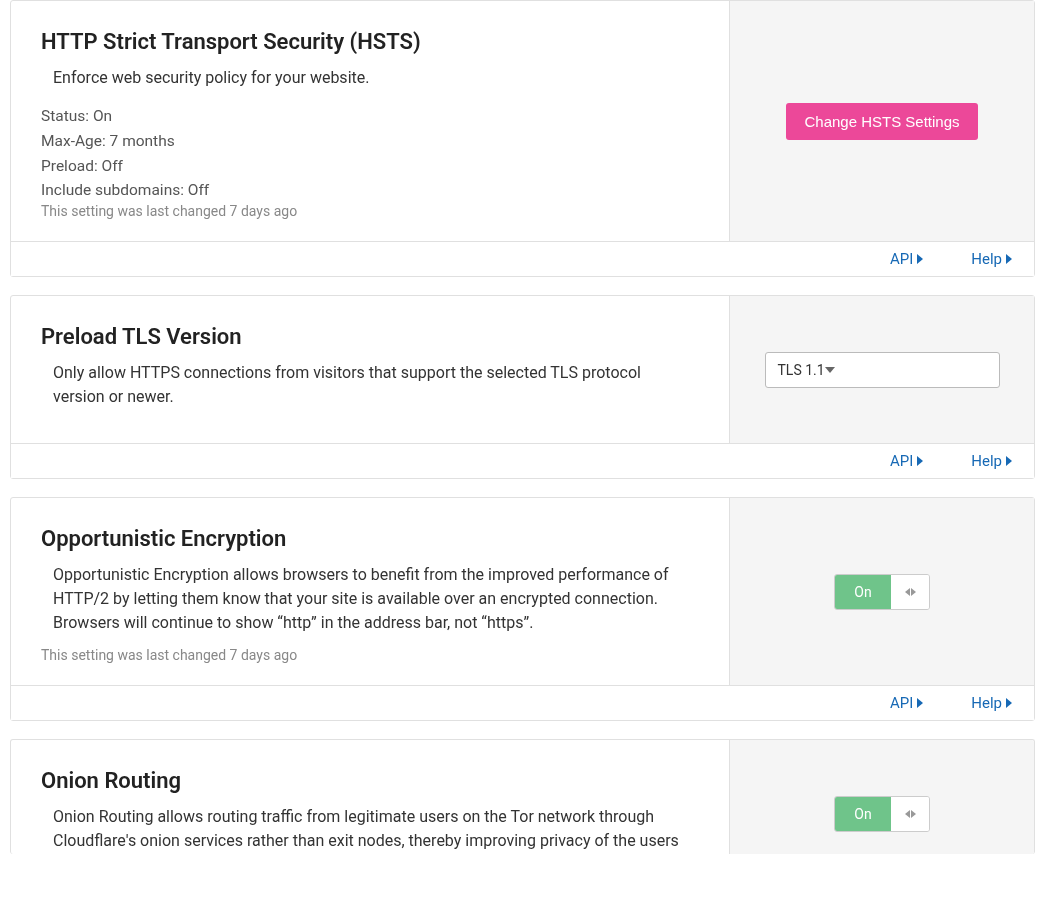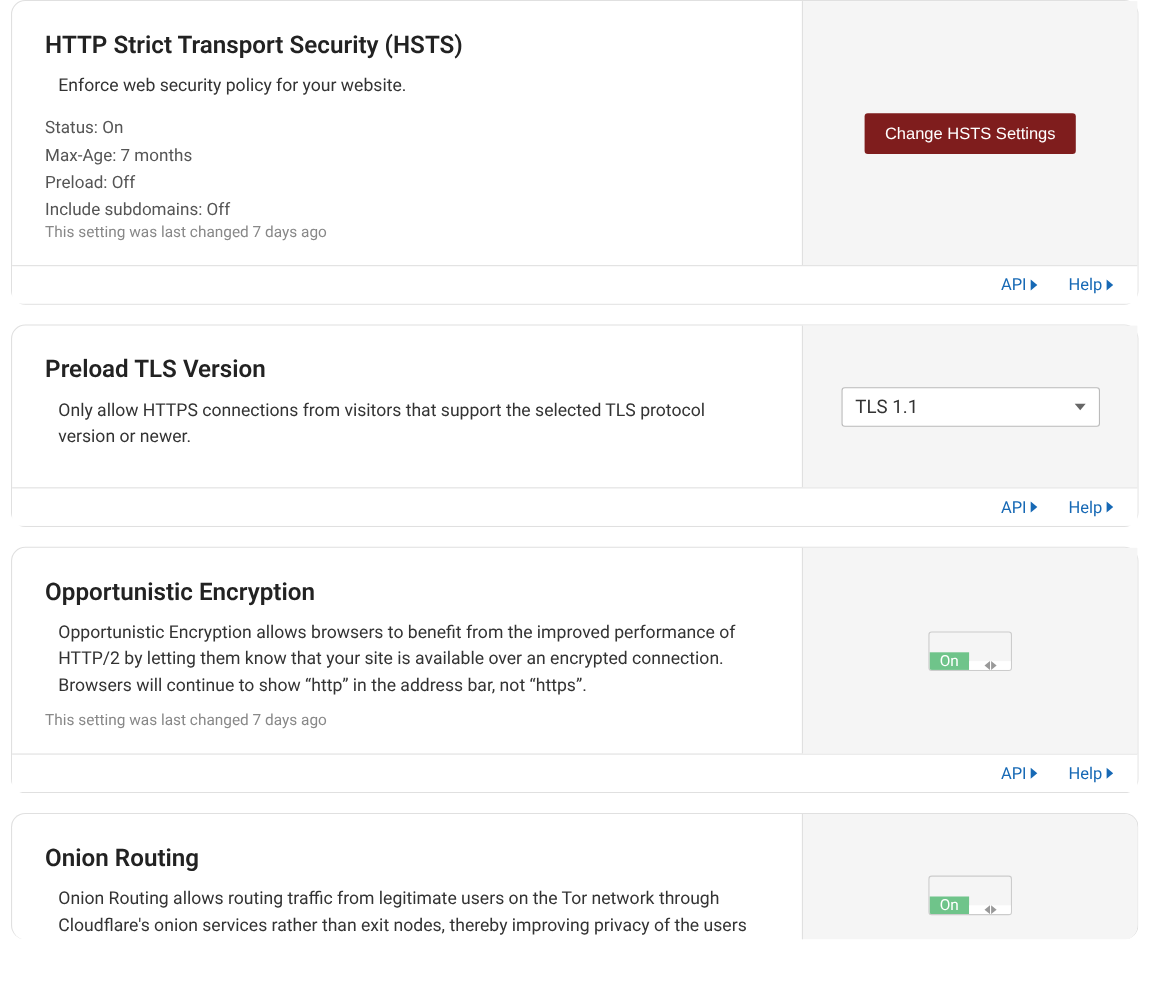--- a/index.html
+++ b/index.html
@@ -10,21 +10,21 @@
     background: #fff;
     color: #333;
     font-size: 15px;
   }
   .container {
     width: 1045px;
     padding: 0 10px;
   }
   .card {
     border: 1px solid #e0e0e0;
-    border-radius: 13px;
+    border-radius: 3px;
     background: #fff;
     margin-bottom: 18px;
   }
   .card-main {
     display: flex;
   }
   .card-left {
     flex: 1;
     padding: 28px 30px 22px 30px;
   }
@@ -59,74 +59,73 @@
     font-size: 14px;
     color: #888;
   }
   .card-footer {
     border-top: 1px solid #e0e0e0;
     background: #fff;
     display: flex;
     justify-content: flex-end;
     align-items: center;
     padding: 8px 22px 8px 0;
-    gap: 28px;
+    gap: 48px;
   }
   .footer-link {
     color: #1769b5;
     font-size: 15px;
     cursor: pointer;
     display: flex;
     align-items: center;
     gap: 4px;
   }
   .footer-link .caret-right {
     width: 0; height: 0;
     border-top: 5px solid transparent;
     border-bottom: 5px solid transparent;
     border-left: 6px solid #1769b5;
   }
   .btn-primary {
-    background: #7f1d1d;
+    background: #ec4899;
     color: #fff;
     border: none;
     padding: 10px 18px;
     font-size: 15px;
     border-radius: 3px;
     cursor: pointer;
   }
   .select {
     width: 235px;
     height: 36px;
     border: 1px solid #bbb;
     border-radius: 3px;
     background: #fff;
     display: flex;
     align-items: center;
-    justify-content: space-between;
+    justify-content: flex-start;
     padding: 0 12px;
     cursor: pointer;
-    font-size: 17px;
+    font-size: 14px;
     color: #333;
   }
   .select .caret-down {
     width: 0; height: 0;
     border-left: 5px solid transparent;
     border-right: 5px solid transparent;
     border-top: 6px solid #666;
   }
   .toggle {
     display: flex;
-    width: 76px;
+    width: 96px;
     height: 36px;
     border-radius: 3px;
     overflow: hidden;
     border: 1px solid #ccc;
     cursor: pointer;
-    align-items: flex-end;
   }
   .toggle-on {
     flex: 1;
     background: #6fc48a;
     color: #fff;
     display: flex;
     align-items: center;
     justify-content: center;
     font-size: 14px;
   }

